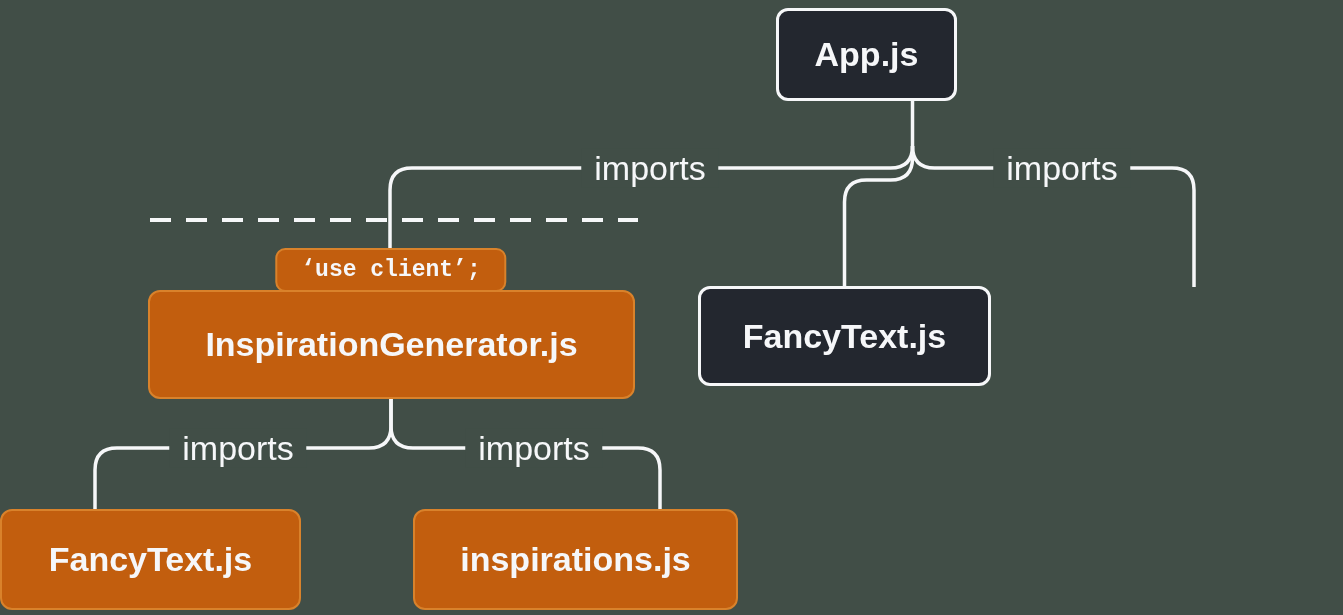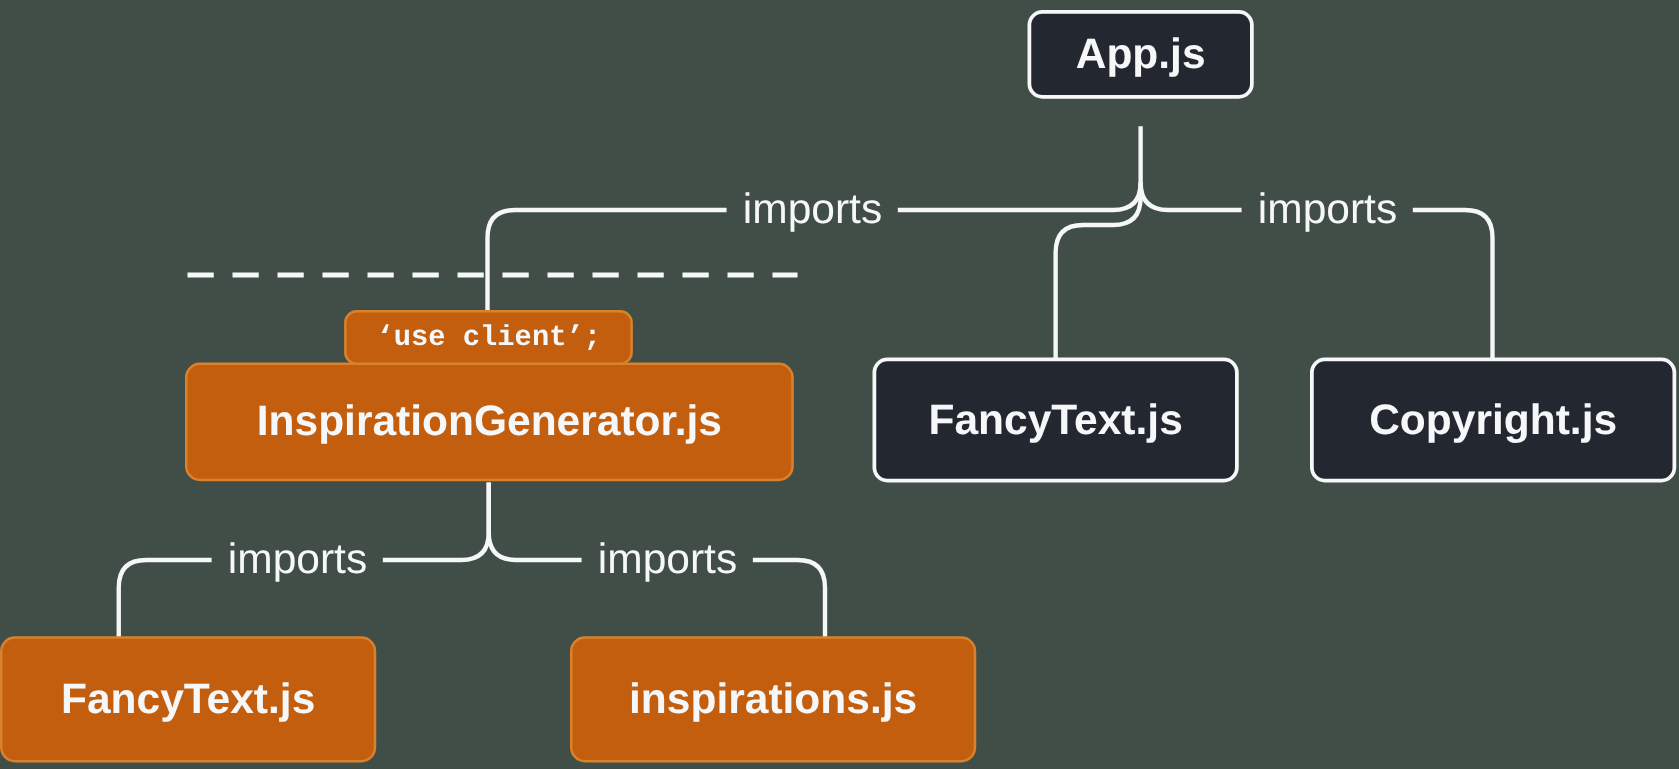--- a/index.html
+++ b/index.html
@@ -93,41 +93,38 @@
   </svg>
 
   <span class="edge-label" style="left:650px; top:168px;">imports</span>
 
   <span class="edge-label" style="left:1062px; top:168px;">imports</span>
 
   <span class="edge-label" style="left:238px; top:448px;">imports</span>
 
   <span class="edge-label" style="left:534px; top:448px;">imports</span>
 
-  <div class="node server" style="left:822px; top:8px; width:181px; height:71px;">
+  <div class="node server" style="left:776px; top:8px; width:181px; height:93px;">
     <span>App.js</span>
   </div>
 
   <div class="node server" style="left:698px; top:286px; width:293px; height:100px;">
     <span>FancyText.js</span>
   </div>
 
-  <div class="node server" style="left:1048px; top:286px; width:293px; height:100px;">
-    <span>Copyright.js</span>
-  </div>
 
-  <div class="node client" style="left:148px; top:290px; width:487px; height:95px;">
+  <div class="node client" style="left:148px; top:290px; width:487px; height:109px;">
     <span>InspirationGenerator.js</span>
   </div>
 
   <div class="badge" style="left:391px; top:248px;">
     <span>‘use client’;</span>
   </div>
 
   <div class="node client" style="left:0px; top:509px; width:301px; height:101px;">
     <span>FancyText.js</span>
   </div>
 
-  <div class="node client" style="left:456px; top:509px; width:325px; height:101px;">
+  <div class="node client" style="left:413px; top:509px; width:325px; height:101px;">
     <span>inspirations.js</span>
   </div>
 
 </div>
 
 </body></html>

